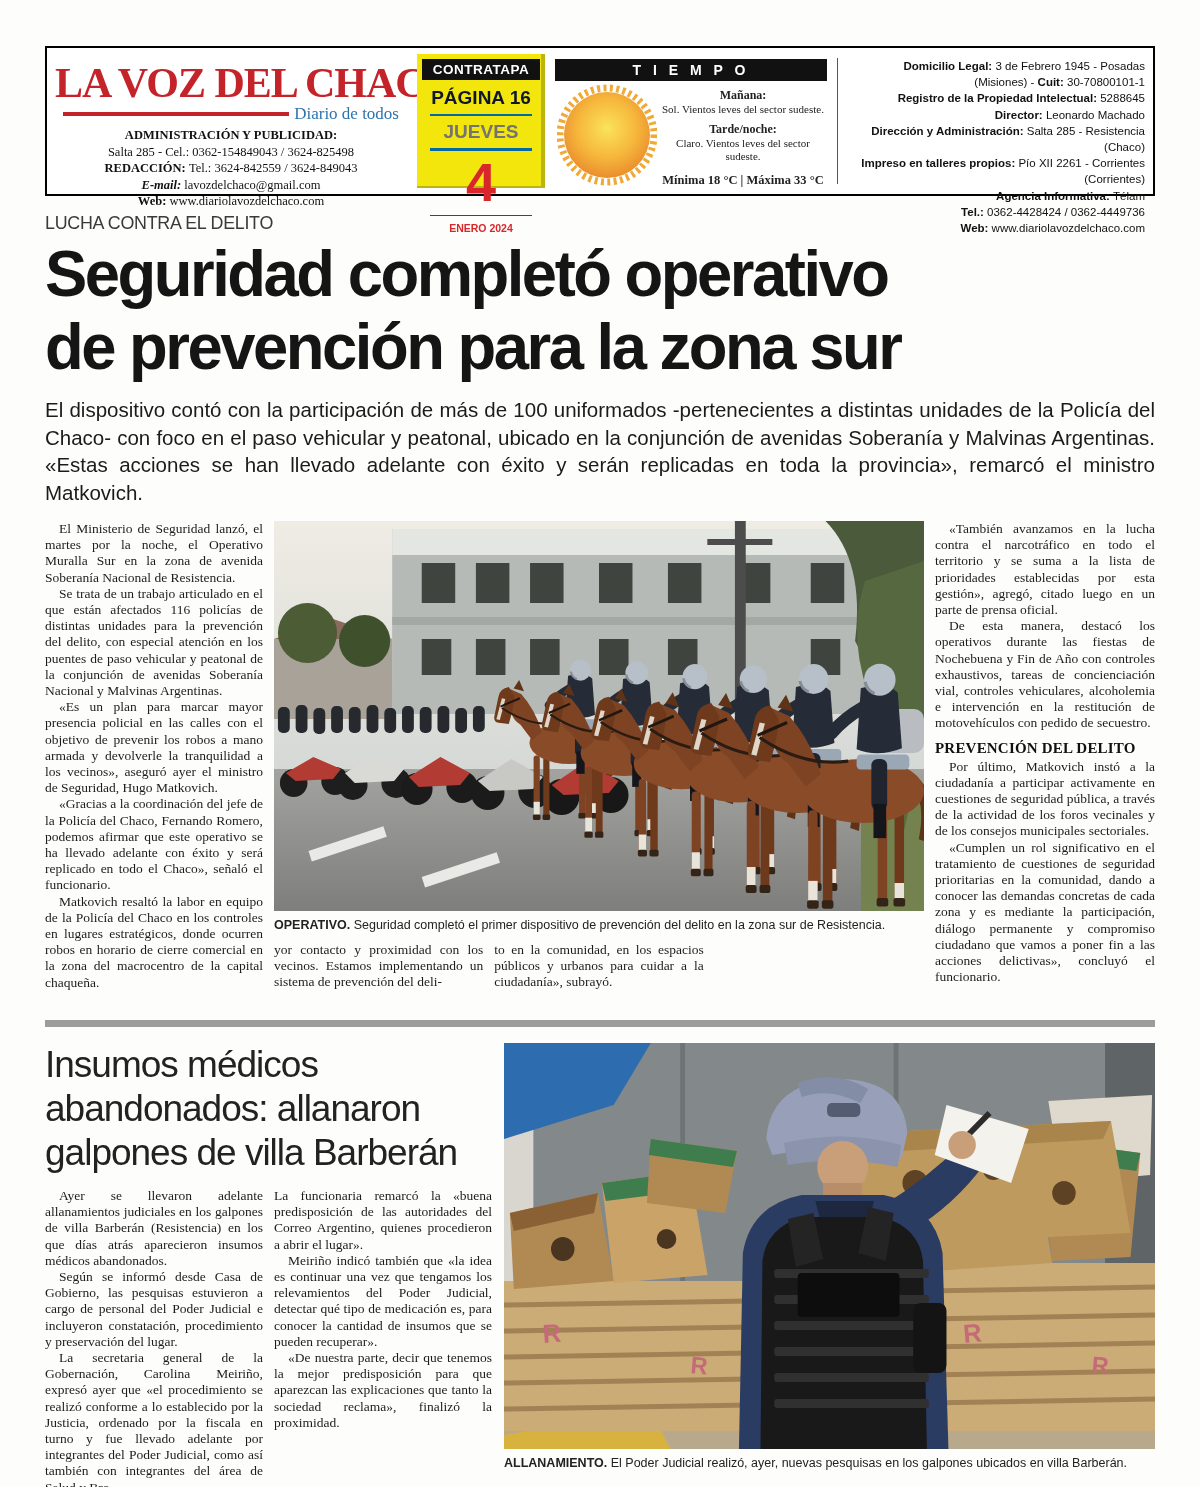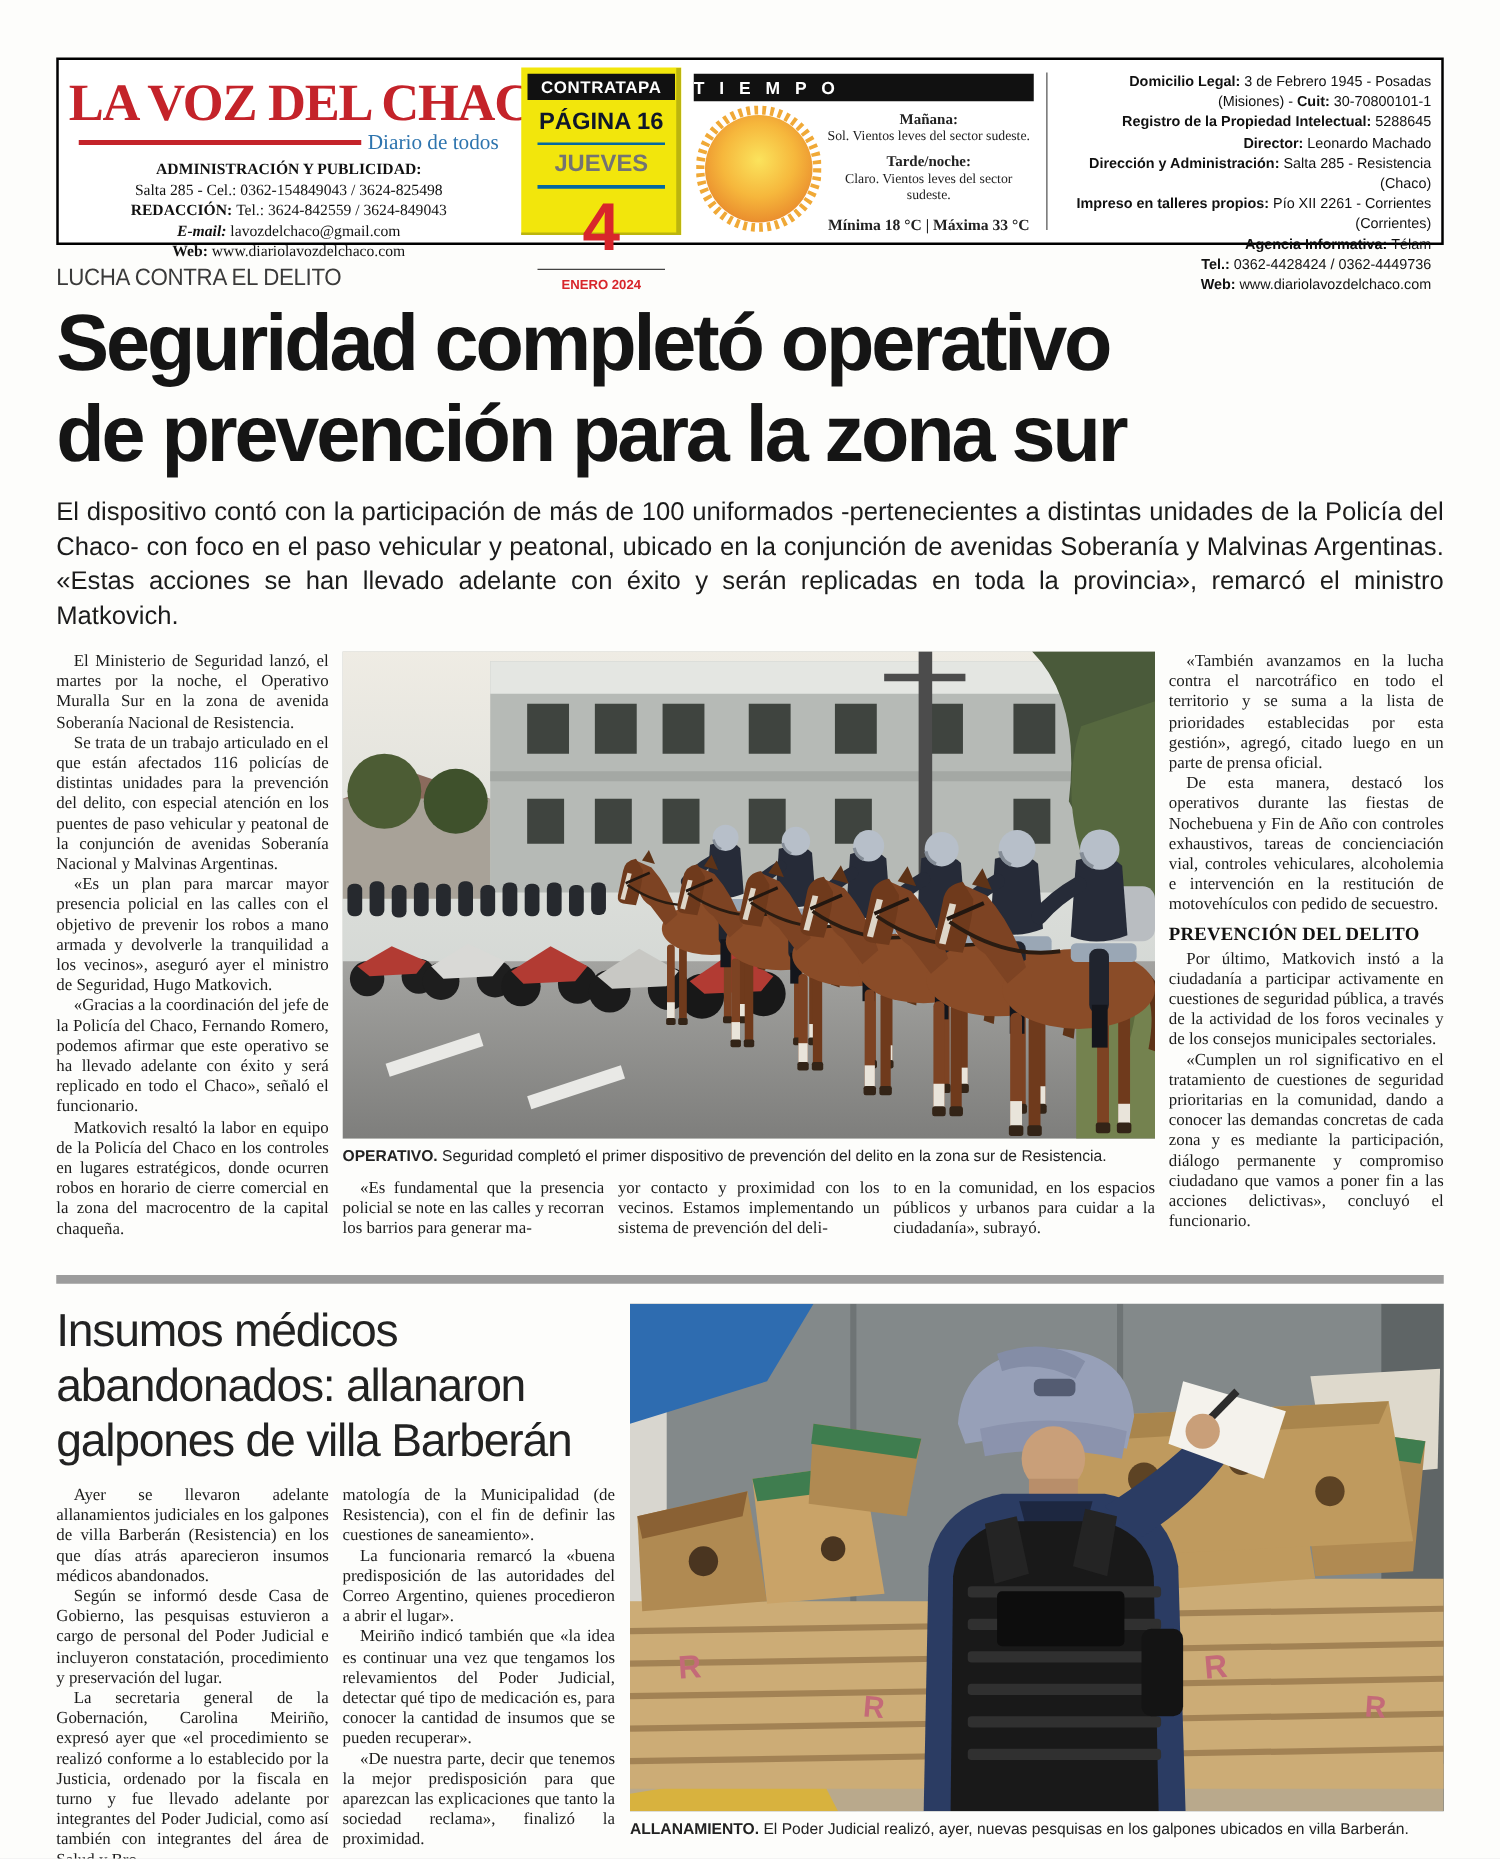--- a/index.html
+++ b/index.html
@@ -19,21 +19,21 @@
   .m-contact { margin-top:5px; font-size:12.5px; line-height:16.5px; color:#111; }
   .b { font-weight:bold; }
   .bi { font-weight:bold; font-style:italic; }
   .calendar { width:128px; background:#f2e60c; box-shadow:inset -4px -2px 0 rgba(90,90,20,.35); text-align:center; font-family:"Liberation Sans",sans-serif; padding-top:5px; }
   .cal-bar { background:#111; color:#fff; font-weight:bold; font-size:13.5px; letter-spacing:.5px; padding:3px 0; margin:0 5px; }
   .cal-page { font-weight:bold; font-size:19px; color:#0f172a; padding:7px 0 5px; border-bottom:2px solid #0369a1; margin:0 13px; }
   .cal-week { font-weight:bold; font-size:19px; color:#737373; padding:5px 0 5px; border-bottom:3px solid #0369a1; margin:0 13px; }
   .cal-day  { font-weight:bold; font-size:54px; line-height:.95; color:#d8262b; padding:6px 0 7px; border-bottom:1px solid #444; margin:0 13px; }
   .cal-month{ font-weight:bold; font-size:10.5px; color:#d8262b; padding-top:6px; }
   .weather { width:272px; display:flex; flex-direction:column; padding-top:5px; }
-  .w-bar { background:#111; color:#fff; font-family:"Liberation Sans",sans-serif; font-weight:bold; font-size:14px; letter-spacing:4px; text-align:left; padding:3px 0; }
+  .w-bar { background:#111; color:#fff; font-family:"Liberation Sans",sans-serif; font-weight:bold; font-size:14px; letter-spacing:4px; text-align:center; padding:3px 0; }
   .w-body { flex:1; display:flex; align-items:center; }
   .w-sun { width:104px; display:flex; justify-content:center; }
   .w-text { flex:1; text-align:center; font-size:11px; line-height:13.5px; color:#222; }
   .w-label { font-weight:bold; font-size:12px; margin-top:7px; }
   .w-minmax { font-weight:bold; font-size:12.5px; margin-top:10px; }
   .vsep { width:1px; background:#555; margin:4px 0; }
   .legal { flex:1; text-align:right; font-family:"Liberation Sans",sans-serif; font-size:11.5px; line-height:16.2px; color:#111; padding-top:4px; }
   
   .kicker { margin-top:16px; font-family:"Liberation Sans",sans-serif; font-size:19px; color:#3a3a3a; letter-spacing:-.3px; transform:scaleX(.94); transform-origin:left; }
   .headline1 { margin-top:4px; font-family:"Liberation Sans",sans-serif; font-weight:bold; font-size:64px; line-height:73px; letter-spacing:-2.5px; color:#151515; transform:scaleX(.99); transform-origin:left; }
@@ -266,23 +266,20 @@
           <use href="#horseman" transform="translate(414,243) scale(0.84)"></use>
           <use href="#horseman" transform="translate(472,254) scale(0.92)"></use>
           <use href="#horseman" transform="translate(532,262) scale(1.00)"></use>
           <use href="#horseman" transform="translate(598,270) scale(1.07)"></use>
         </svg>
       </div>
       <div class="caption">
         <span class="b">OPERATIVO.</span><span> Seguridad completó el primer dispositivo de prevención del delito en la zona sur de Resistencia.</span>
       </div>
       <div class="bottom3">
-        <div class="bcol">
-            <p>«Es fundamental que la presencia policial se note en las calles y recorran los barrios para generar ma-</p>
-          </div>
         <div class="bcol cont">
             <p>yor contacto y proximidad con los vecinos. Estamos implementando un sistema de prevención del deli-</p>
           </div>
         <div class="bcol cont">
             <p>to en la comunidad, en los espacios públicos y urbanos para cuidar a la ciudadanía», subrayó.</p>
           </div>
       </div>
     </div>
 
     <div class="bodycol">
@@ -307,21 +304,20 @@
         <div>abandonados: allanaron</div>
         <div>galpones de villa Barberán</div>
       </h2>
       <div class="art2cols">
         <div class="bodycol">
             <p>Ayer se llevaron adelante allanamientos judiciales en los galpones de villa Barberán (Resistencia) en los que días atrás aparecieron insumos médicos abandonados.</p>
             <p>Según se informó desde Casa de Gobierno, las pesquisas estuvieron a cargo de personal del Poder Judicial e incluyeron constatación, procedimiento y preservación del lugar.</p>
             <p>La secretaria general de la Gobernación, Carolina Meiriño, expresó ayer que «el procedimiento se realizó conforme a lo establecido por la Justicia, ordenado por la fiscala en turno y fue llevado adelante por integrantes del Poder Judicial, como así también con integrantes del área de Salud y Bro-</p>
           </div>
         <div class="bodycol cont">
-            <p>matología de la Municipalidad (de Resistencia), con el fin de definir las cuestiones de saneamiento».</p>
             <p>La funcionaria remarcó la «buena predisposición de las autoridades del Correo Argentino, quienes procedieron a abrir el lugar».</p>
             <p>Meiriño indicó también que «la idea es continuar una vez que tengamos los relevamientos del Poder Judicial, detectar qué tipo de medicación es, para conocer la cantidad de insumos que se pueden recuperar».</p>
             <p>«De nuestra parte, decir que tenemos la mejor predisposición para que aparezcan las explicaciones que tanto la sociedad reclama», finalizó la proximidad.</p>
           </div>
       </div>
     </div>
 
     <div>
       <div class="photo-frame2">
         <svg viewBox="0 0 665 406" preserveAspectRatio="none">

